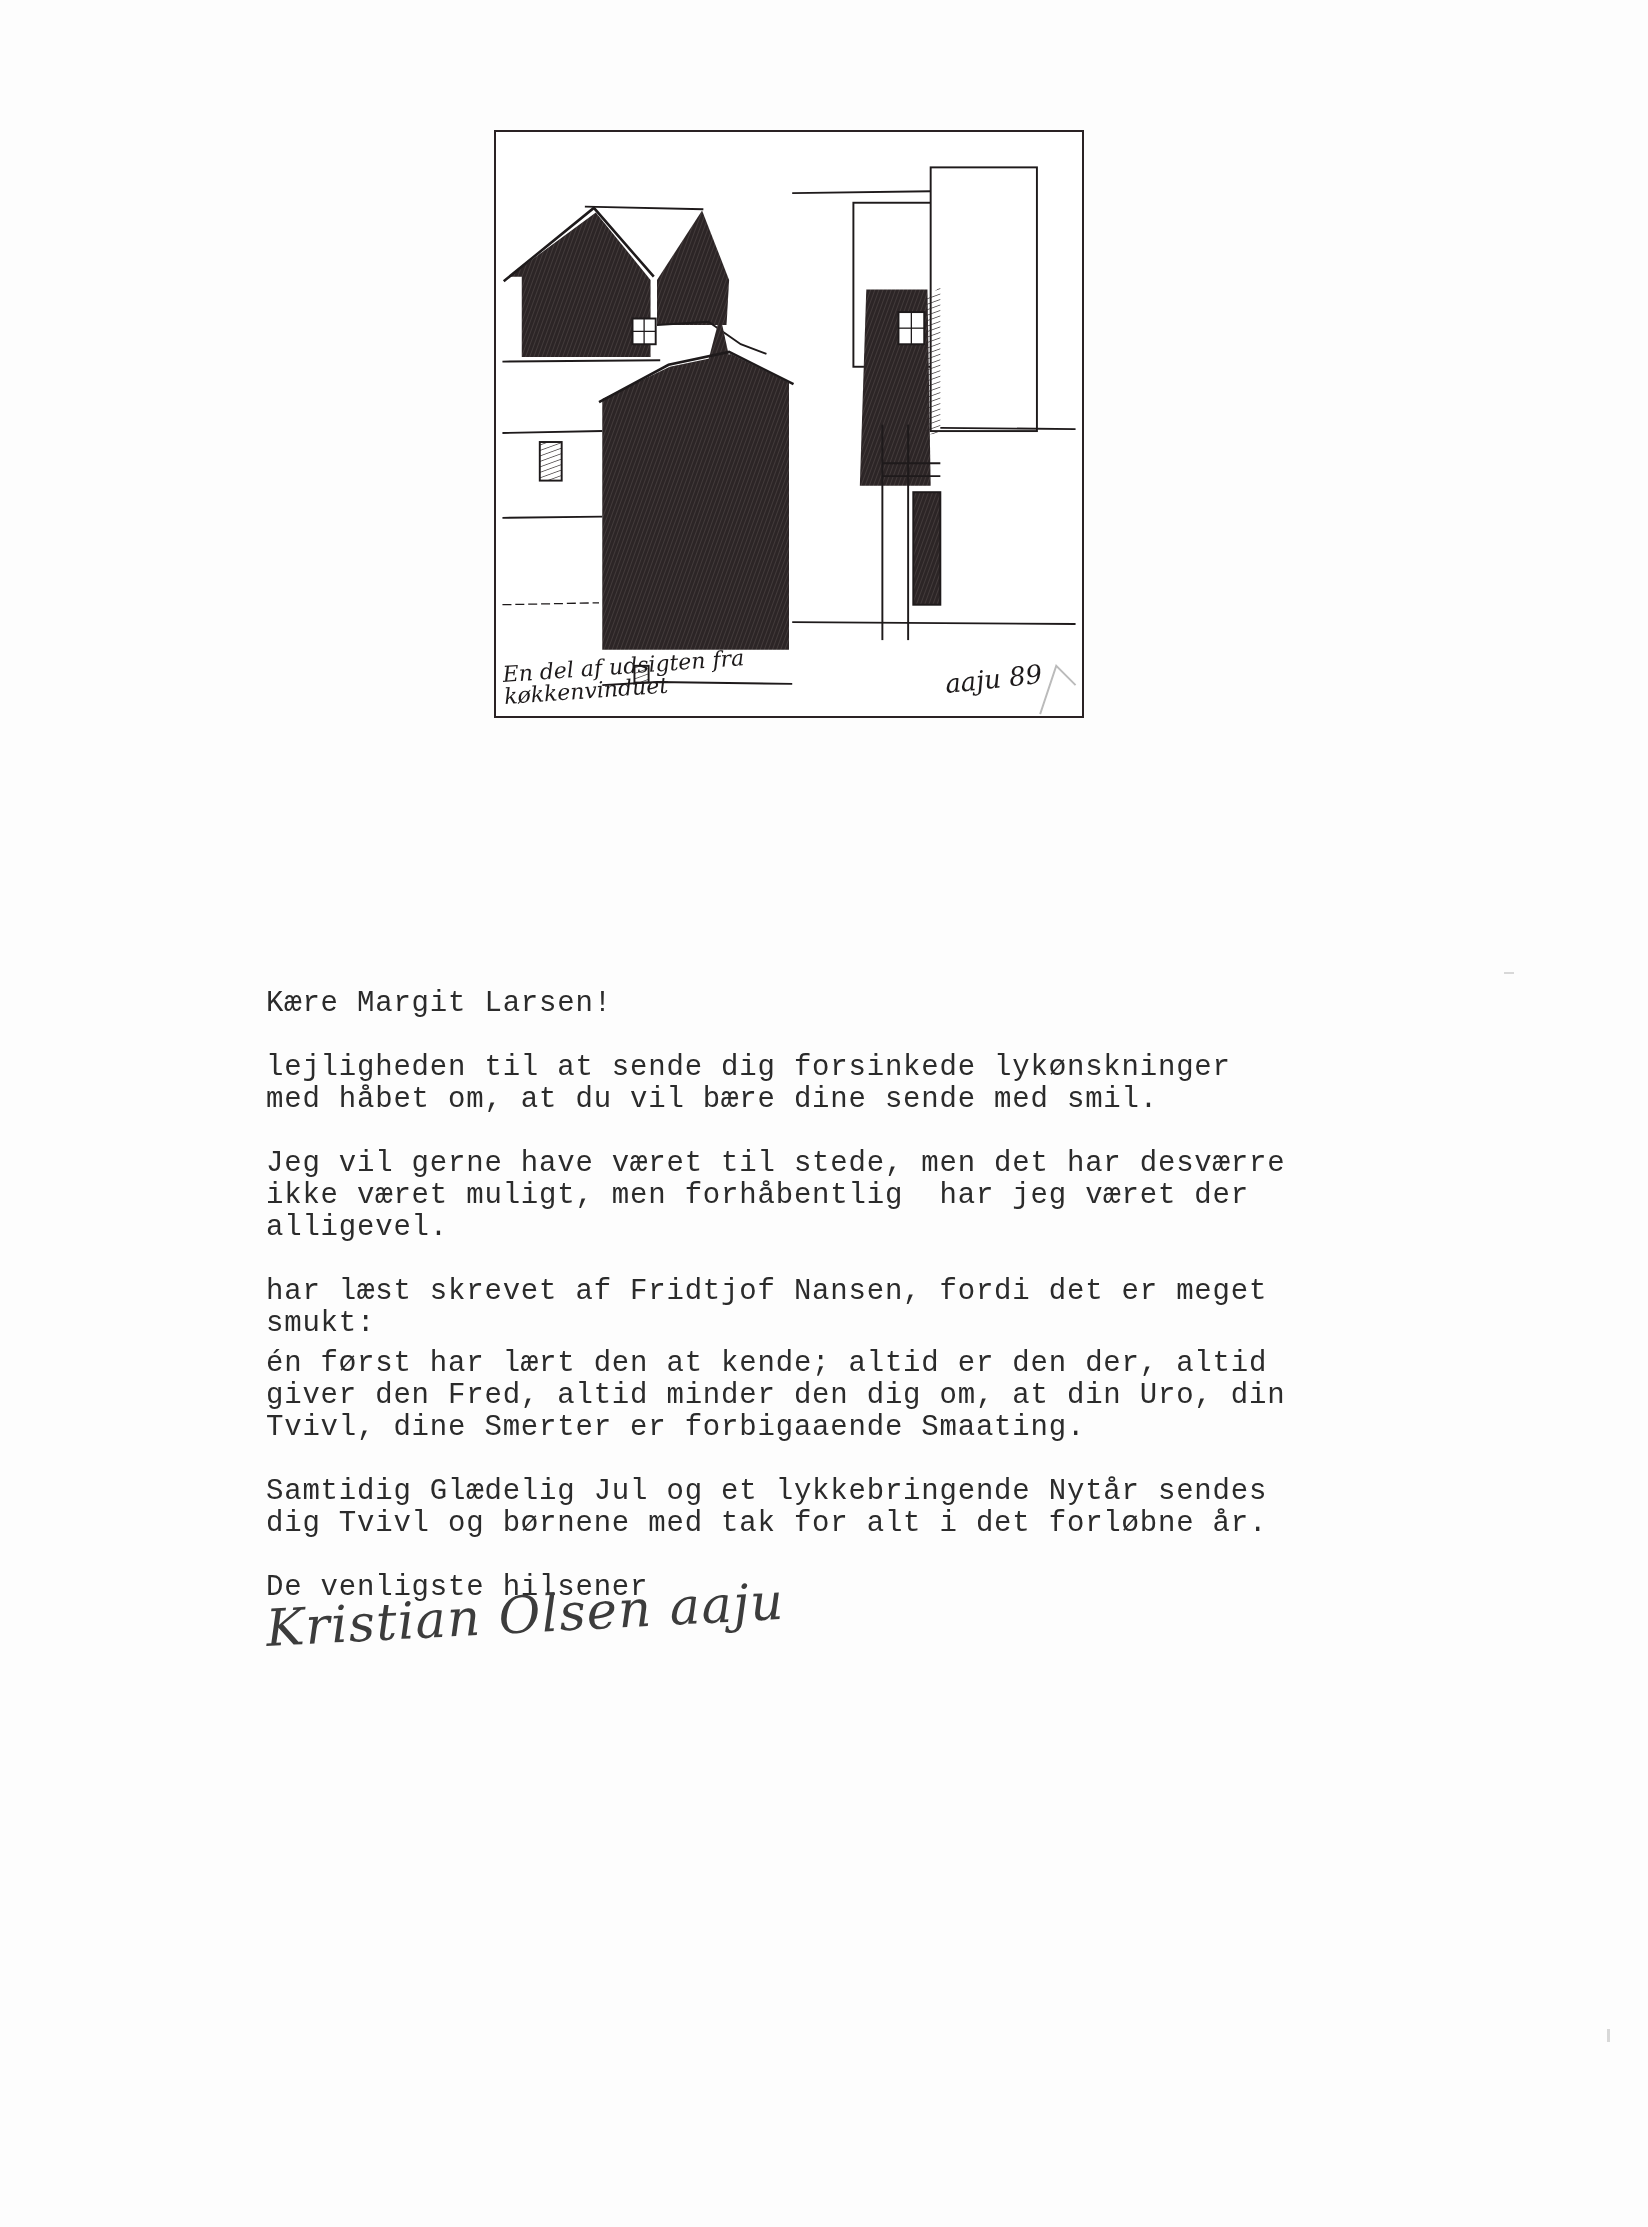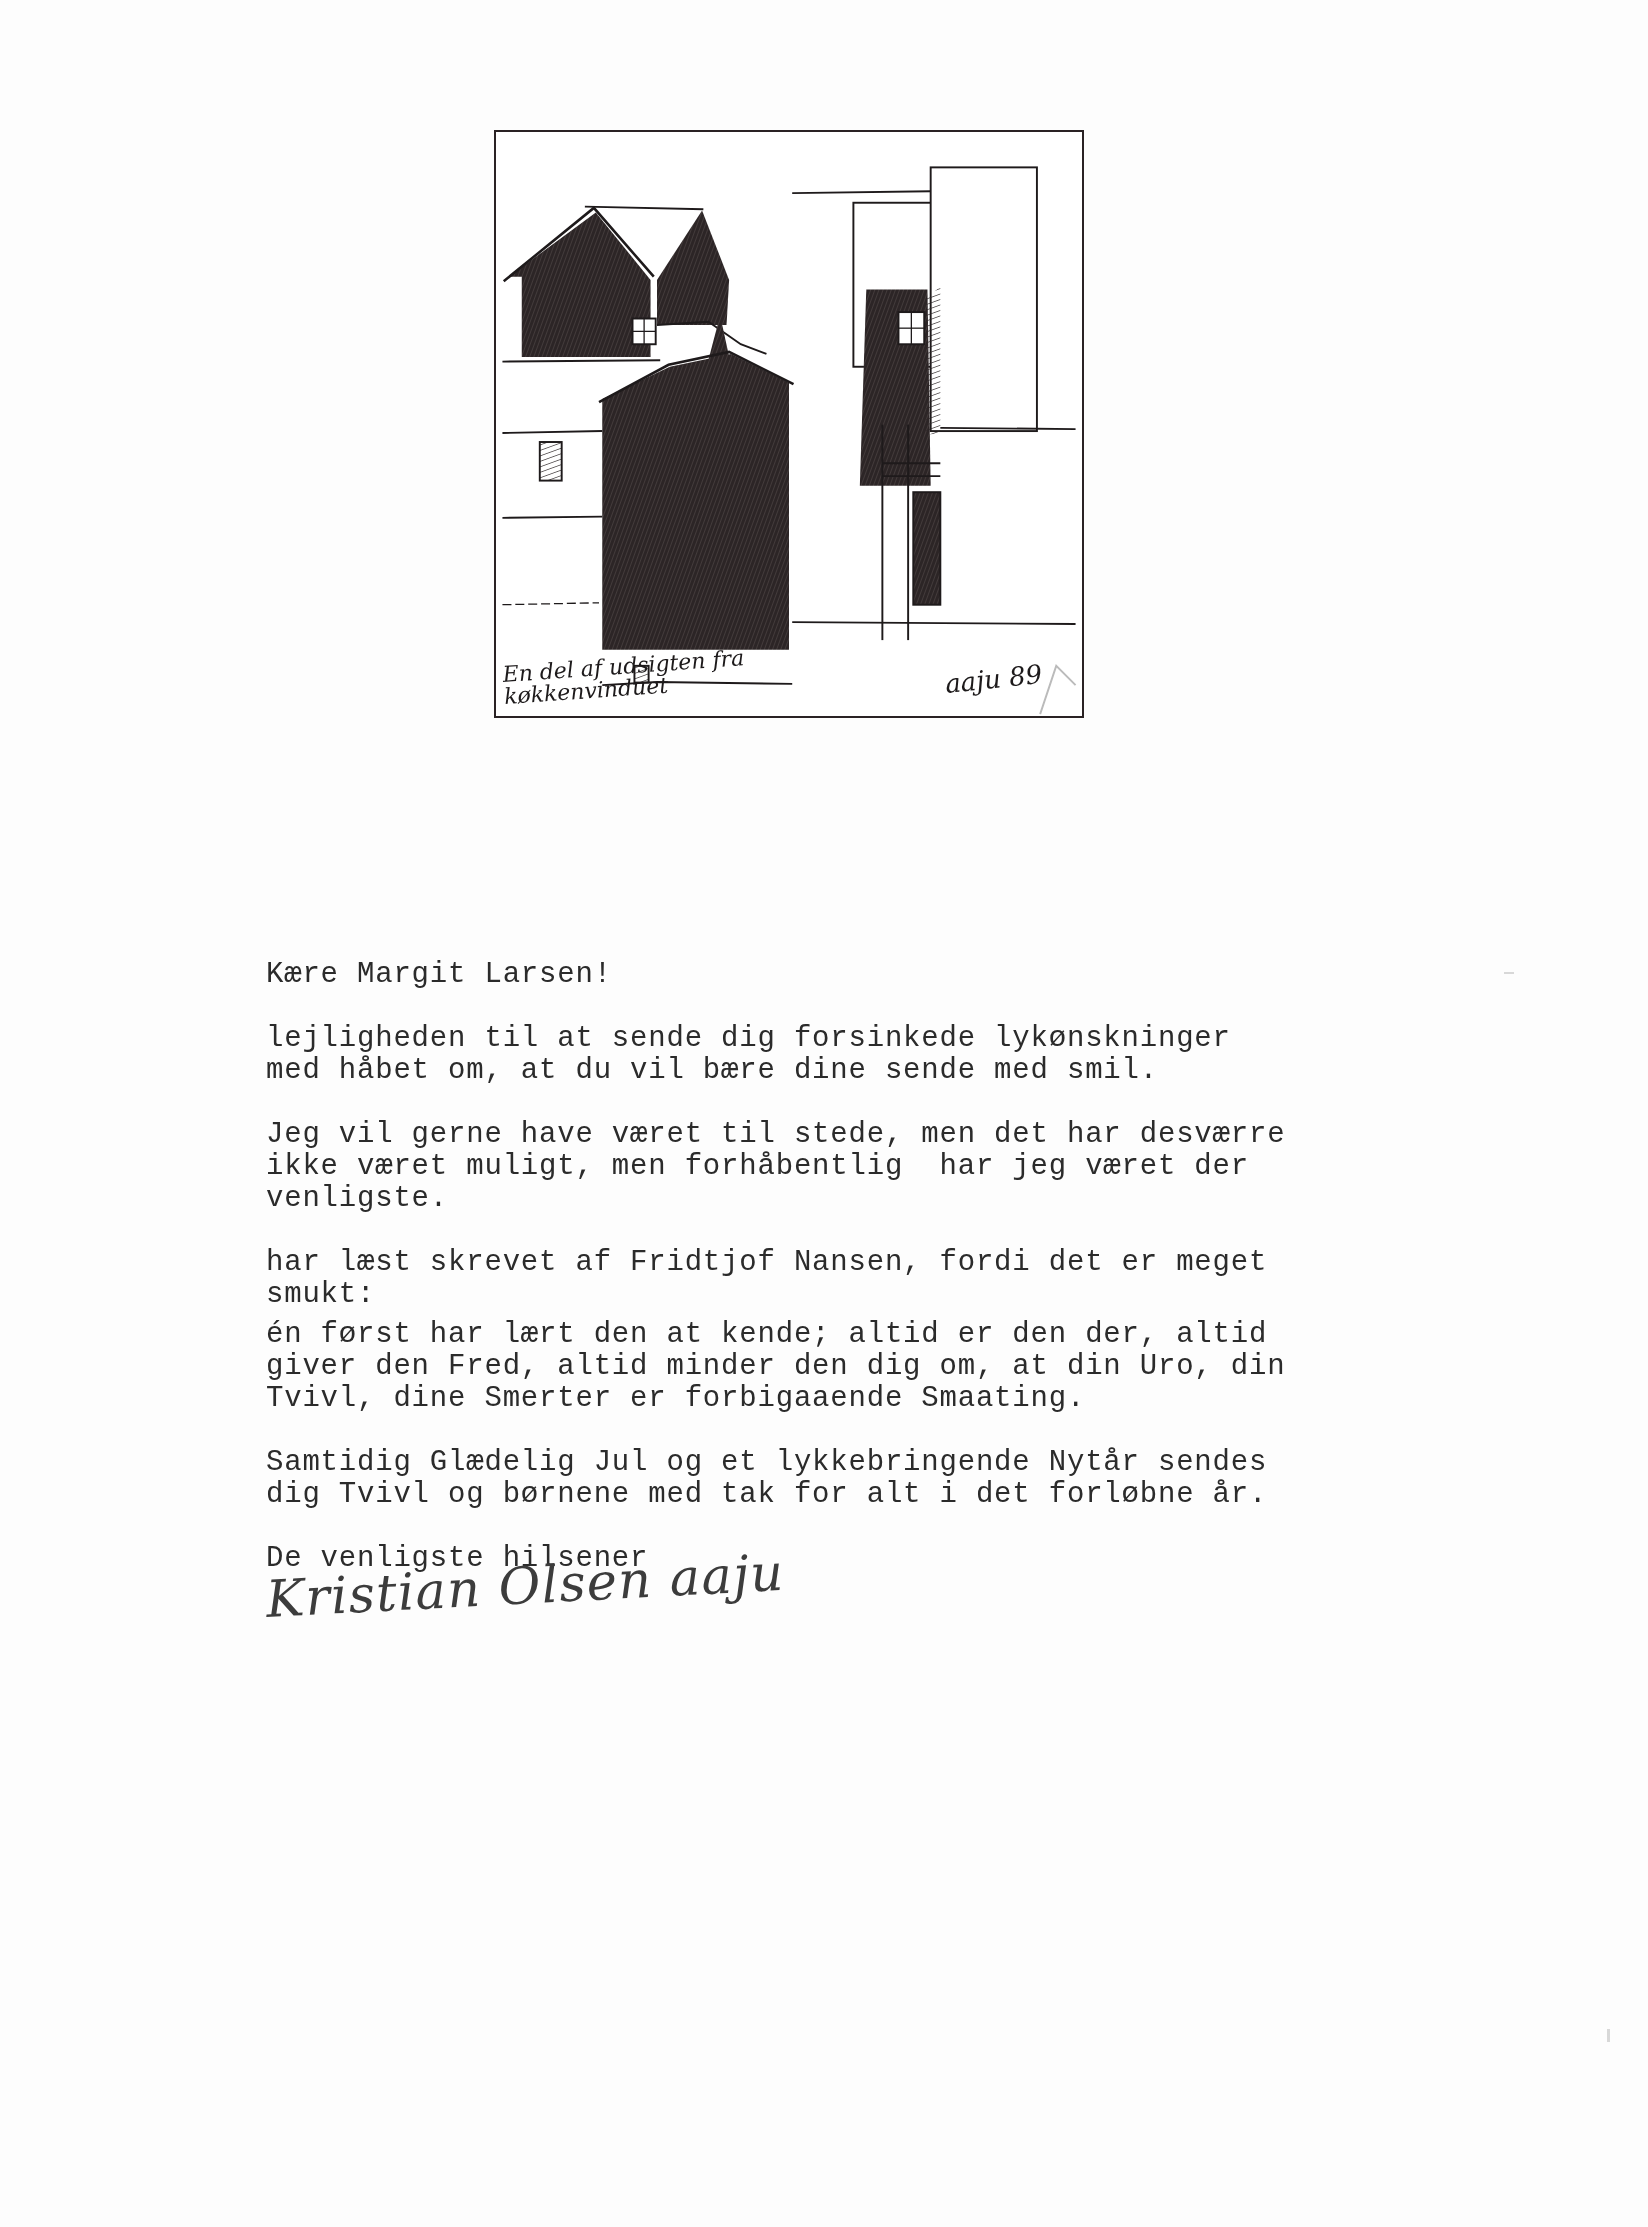--- a/index.html
+++ b/index.html
@@ -14,21 +14,21 @@
     position: absolute; left: 9px; bottom: 7.8px; width: 285px;
     font-family: "DejaVu Serif", serif; font-style: italic; font-size: 22px;
     line-height: 22px; color: #1d1a1b; transform: rotate(-4deg); transform-origin: left bottom;
   }
   .artist-sig {
     position: absolute; right: 40px; bottom: 22px;
     font-family: "DejaVu Serif", serif; font-style: italic; font-size: 26px; color: #1d1a1b;
     transform: rotate(-6deg);
   }
   .letter {
-    position: absolute; left: 266px; top: 959px; width: 1167px;
+    position: absolute; left: 266px; top: 988px; width: 1167px;
     font-family: "Liberation Mono", "DejaVu Sans Mono", monospace;
     font-size: 29px; line-height: 32px; color: #2b2b2b; letter-spacing: 0.8px;
   }
   .letter p { margin: 0; white-space: pre; }
   .gap-lg { height: 32px; }
   .gap-sm { height: 7.8px; }
   .signature {
     margin-top: 9px; margin-left: 0;
     font-family: "DejaVu Serif", serif; font-style: italic; font-size: 51px; color: #3c3c3c;
     letter-spacing: 1.3px; transform: rotate(-3deg); transform-origin: left center;
@@ -112,21 +112,21 @@
 
     <div>
       <p>lejligheden til at sende dig forsinkede lykønskninger</p>
       <p>med håbet om, at du vil bære dine sende med smil.</p>
     </div>
     <div class="gap-lg"></div>
 
     <div>
       <p>Jeg vil gerne have været til stede, men det har desværre</p>
       <p>ikke været muligt, men forhåbentlig  har jeg været der</p>
-      <p>venligste.</p>
+      <p>alligevel.</p>
     </div>
     <div class="gap-lg"></div>
 
     <div>
       <p>har læst skrevet af Fridtjof Nansen, fordi det er meget</p>
       <p>smukt:</p>
     </div>
     <div class="gap-sm"></div>
 
     <div>

